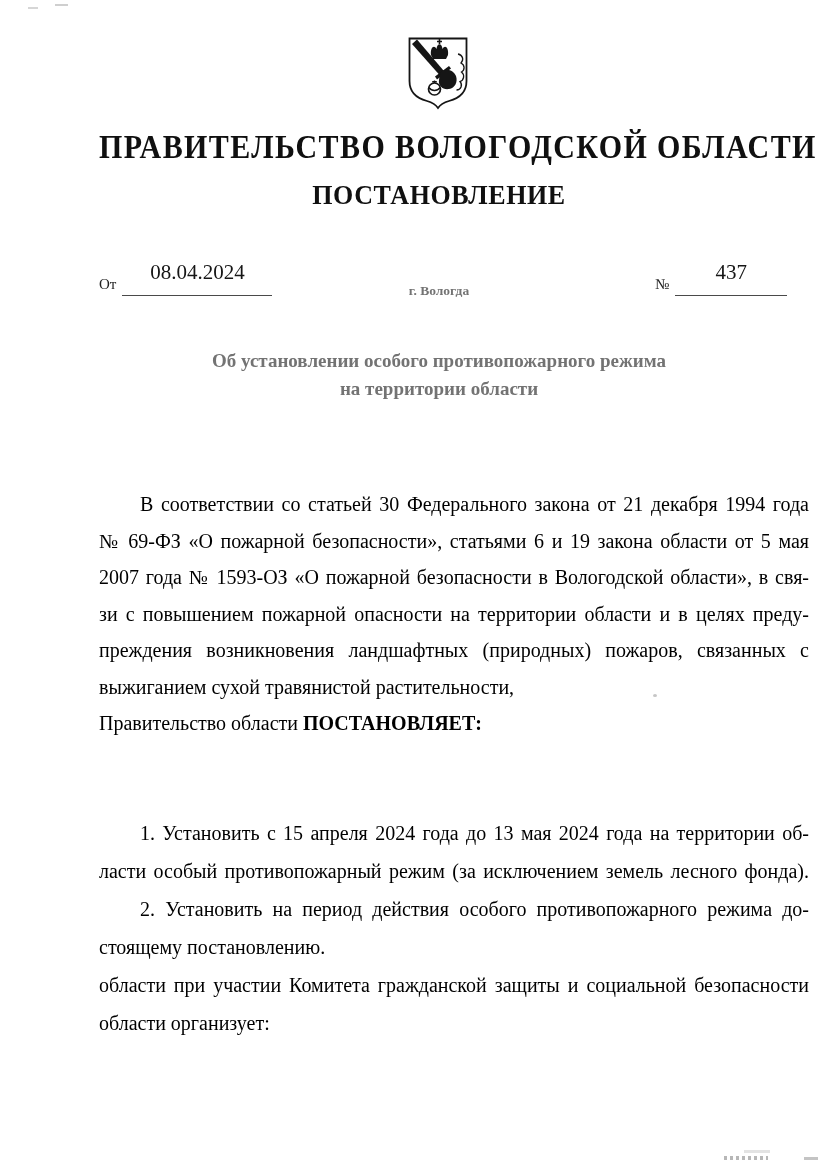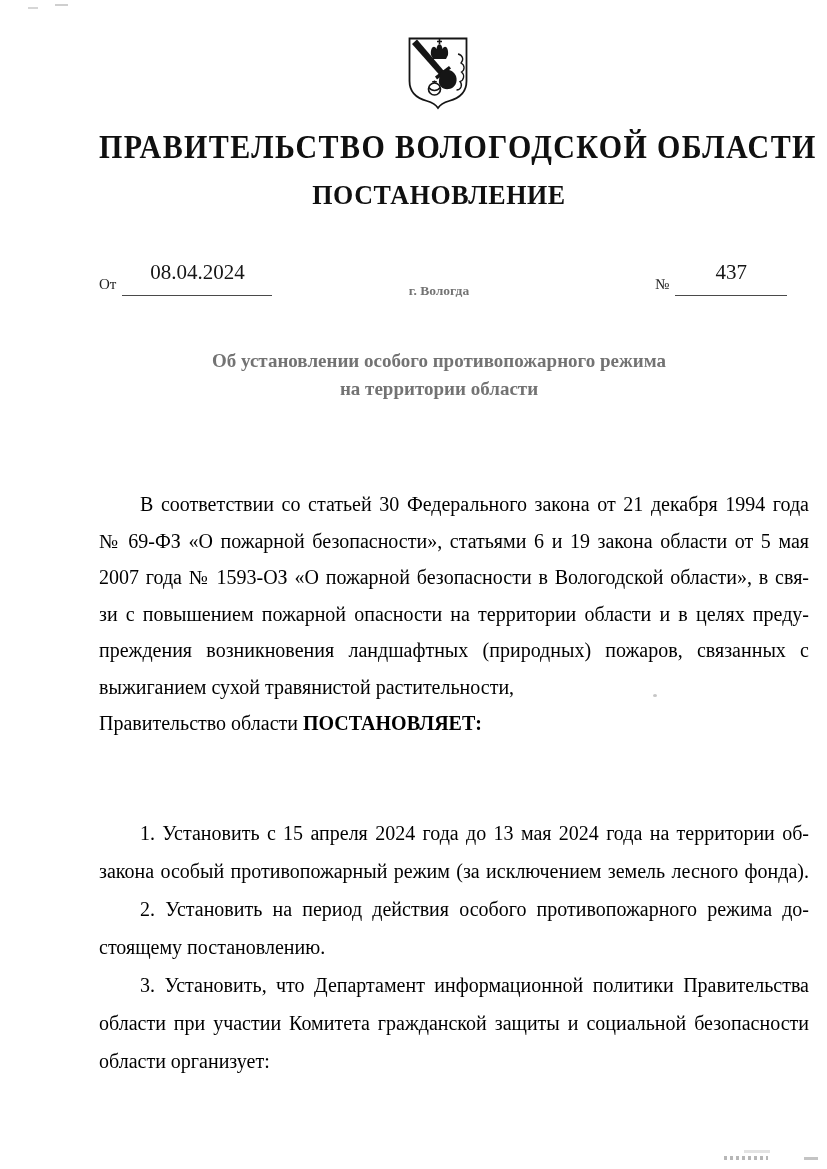--- a/index.html
+++ b/index.html
@@ -106,21 +106,20 @@
     <div class="ln just">№ 69-ФЗ «О пожарной безопасности», статьями 6 и 19 закона области от 5 мая</div>
     <div class="ln just">2007 года № 1593-ОЗ «О пожарной безопасности в Вологодской области», в свя-</div>
     <div class="ln just">зи с повышением пожарной опасности на территории области и в целях преду-</div>
     <div class="ln just">преждения возникновения ландшафтных (природных) пожаров, связанных с</div>
     <div class="ln">выжиганием сухой травянистой растительности,</div>
     <div class="ln"><span>Правительство области </span><span class="b">ПОСТАНОВЛЯЕТ:</span></div>
   </div>
 
   <div class="abs bodyBlock items">
     <div class="ln just indent">1. Установить с 15 апреля 2024 года до 13 мая 2024 года на территории об-</div>
-    <div class="ln just">закона особый противопожарный режим (за исключением земель лесного фонда).</div>
+    <div class="ln just">ласти особый противопожарный режим (за исключением земель лесного фонда).</div>
     <div class="ln just indent">2. Установить на период действия особого противопожарного режима до-</div>
     <div class="ln">стоящему постановлению.</div>
-    <div class="ln just indent">3. Установить, что Департамент информационной политики Правительства</div>
     <div class="ln just">области при участии Комитета гражданской защиты и социальной безопасности</div>
     <div class="ln">области организует:</div>
   </div>
 
 </div>
 
 </body></html>

